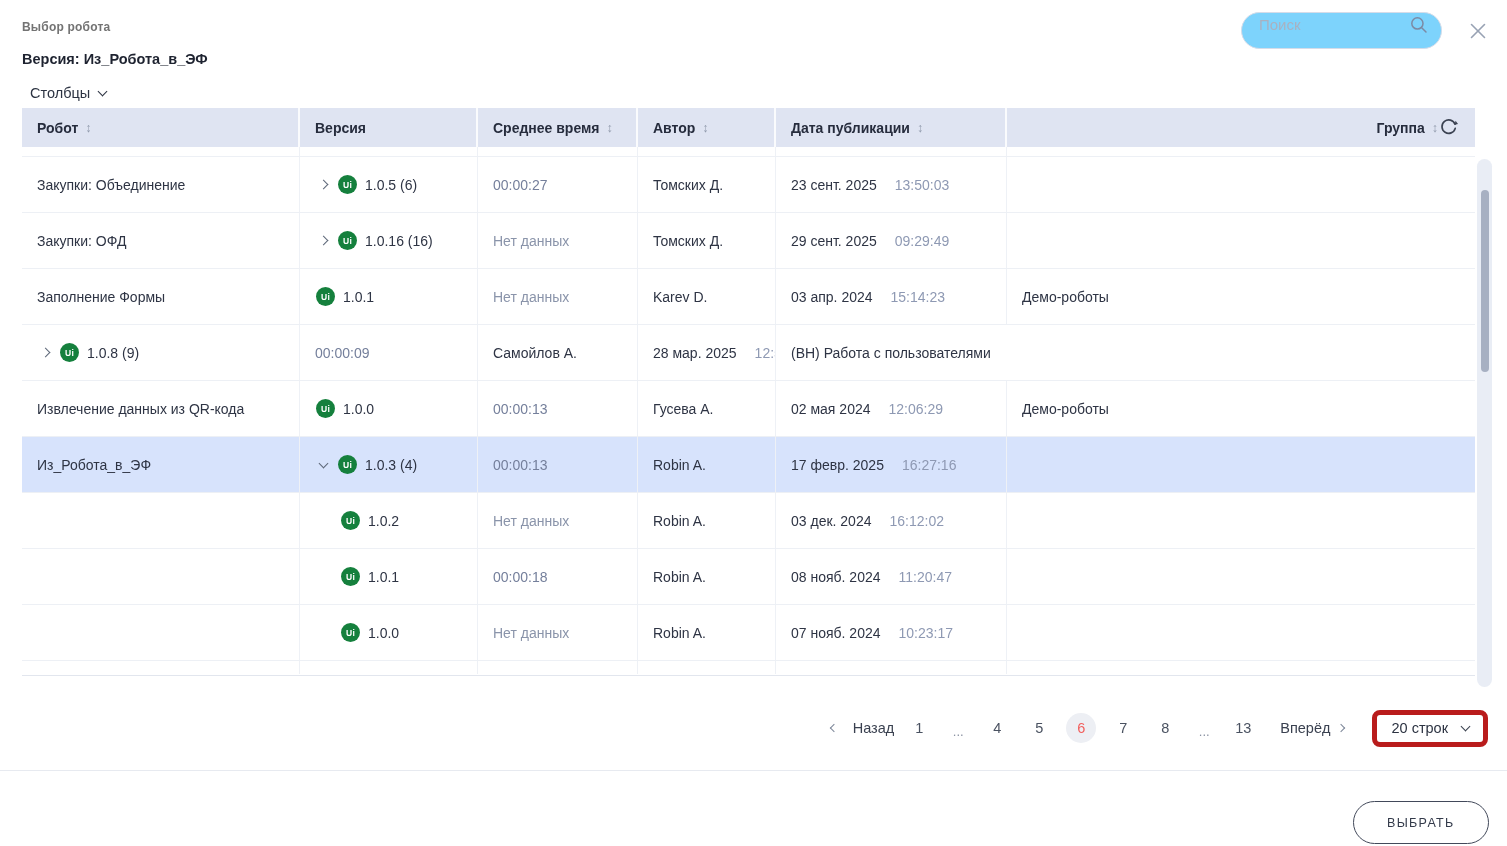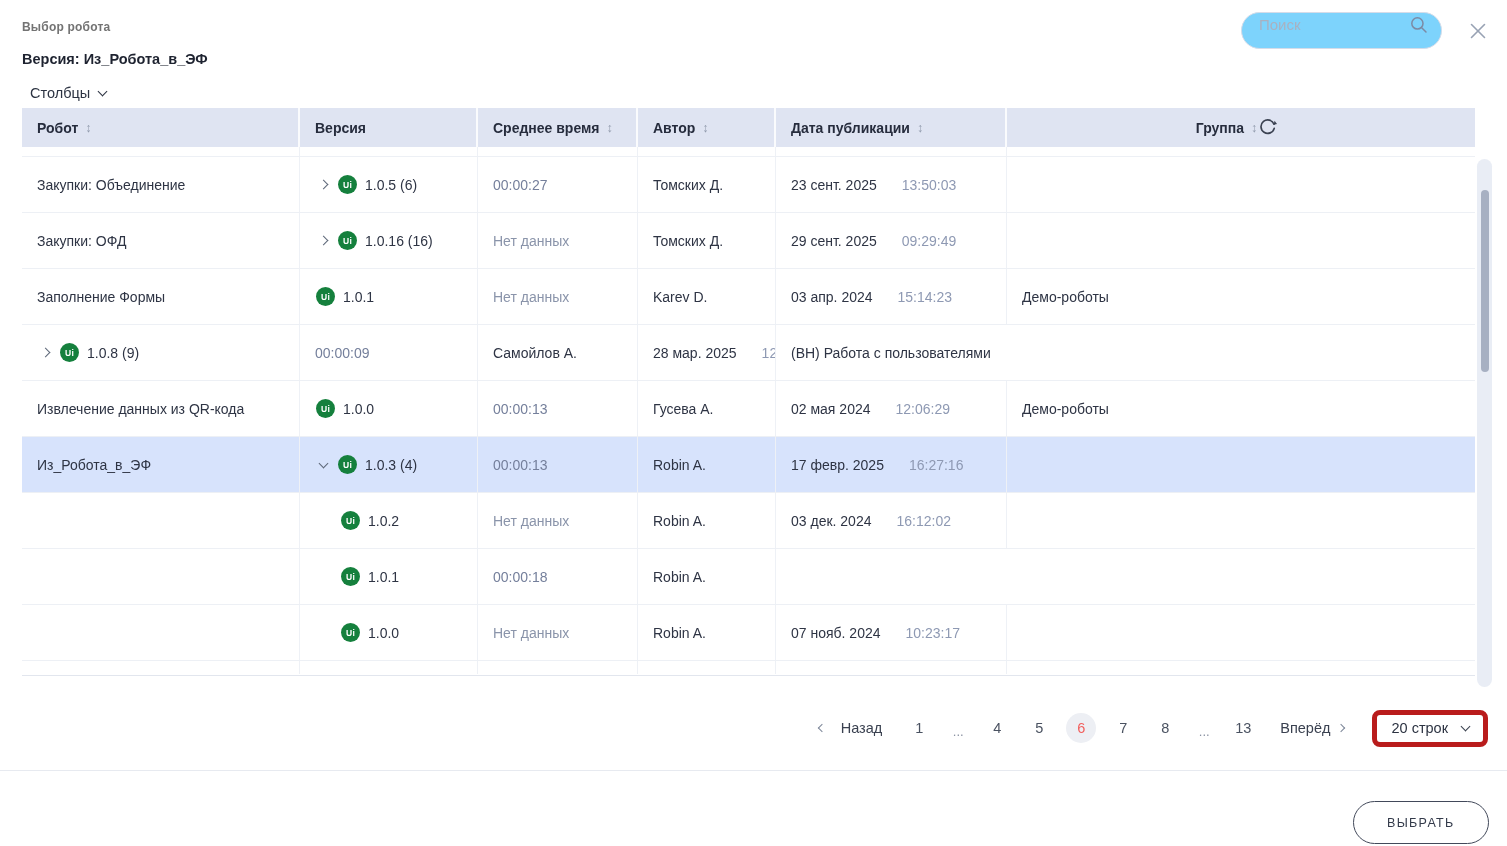--- a/index.html
+++ b/index.html
@@ -28,47 +28,47 @@
   .chev{display:inline-block;width:7px;height:7px;border-right:1.6px solid currentColor;border-bottom:1.6px solid currentColor;}
   .chev.right{transform:rotate(-45deg);}
   .chev.down{transform:rotate(45deg);margin-top:-3px;}
   .chev.left{transform:rotate(135deg);}
 
   
   .table{position:absolute;left:22px;top:108px;width:1453px;height:568px;overflow:hidden;border-bottom:1px solid #e2e6ee;}
   .grid-row{display:grid;grid-template-columns:278px 178px 160px 138px 231px 1fr;align-items:center;}
   .thead{height:39px;background:var(--header-bg);}
   .th{display:flex;align-items:center;height:100%;padding-left:15px;font-size:14px;font-weight:700;color:#262c3d;border-right:2px solid rgba(255,255,255,.85);}
-  .th:last-child{border-right:none;justify-content:center;padding-right:23px;}
+  .th:last-child{border-right:none;justify-content:flex-end;padding-right:16px;}
   .sort{margin-left:7px;color:#939cae;font-size:12.5px;font-weight:400;}
   .refresh-btn{border:none;background:none;cursor:pointer;display:flex;align-items:center;}
 
   .trow{height:56px;border-bottom:1px solid var(--row-border);background:#fff;}
   .trow.selected{background:var(--selected-row-bg);}
   .trow.partial-top{height:10px;border-bottom:1px solid var(--row-border);}
   .trow.partial-bottom{height:13px;border-bottom:none;}
   .cell{display:flex;align-items:center;height:100%;padding-left:15px;font-size:14px;color:var(--text-main);border-right:1px solid #eef1f6;overflow:hidden;white-space:nowrap;}
   .cell:last-child{border-right:none;}
   .c-version{padding-left:16px;gap:8px;}
   .subrow .c-version{padding-left:41px;}
   .chev-wrap{display:inline-flex;width:14px;justify-content:center;color:#5d6778;cursor:pointer;}
   .ui-badge{flex:0 0 auto;width:19px;height:19px;border-radius:50%;background:#15803d;color:#fff;font-size:8.5px;font-weight:700;display:flex;align-items:center;justify-content:center;letter-spacing:.2px;}
   .time-text.hastime{color:var(--text-muted);}
   .time-text.nodata{color:var(--text-nodata);}
-  .clock-text{color:#8e99b3;margin-left:25px;}
+  .clock-text{color:#8e99b3;margin-left:18px;}
 
   
   .scroll-track{position:absolute;left:1477px;top:159px;width:15px;height:528px;background:#e9edf5;border-radius:8px;}
   .scroll-thumb{position:absolute;left:1480.5px;top:190px;width:8px;height:182px;background:#a7b0c2;border-radius:4px;cursor:grab;}
 
   
   .pagination{position:absolute;top:710px;right:19px;display:flex;align-items:center;gap:10px;height:36px;}
   .pg-nav{display:flex;align-items:center;gap:8px;font-size:14.5px;color:#3a4150;background:none;border:none;cursor:pointer;}
   .pg-nav .chev{width:6px;height:6px;color:#7c8698;}
-  .pg-nav.prev{margin-right:12px;gap:16px;}
+  .pg-nav.prev{gap:16px;}
   .pg-nav.next{margin-left:12px;margin-right:18px;}
   .page-btn{min-width:30px;height:30px;display:inline-flex;align-items:center;justify-content:center;font-size:14.5px;color:#4a5261;border-radius:50%;cursor:pointer;}
   .page-btn.current{background:#edeff4;color:var(--accent-red);}
   .page-ellipsis{min-width:24px;text-align:center;color:#8b93a3;font-size:13px;padding-top:6px;}
   .rows-select{display:flex;align-items:center;gap:14px;border:5px solid #b91c1c;border-radius:8px;padding:0 14px;height:37px;font-size:14.5px;color:#2c3342;background:#fff;cursor:pointer;}
   .rows-select .chev{color:#39404e;}
 
   
   .footer-divider{position:absolute;left:0;top:770px;width:1507px;height:1px;background:#e7eaf0;}
   .footer-buttons{position:absolute;top:801px;right:18px;display:flex;gap:23px;flex-direction:column;}
@@ -328,20 +328,24 @@
 
       <span class="ui-badge">Ui</span>
       <span class="version-text">1.0.1</span>
     </div>
     <div class="cell c-time">
             <span class="time-text hastime">00:00:18</span>
           </div>
     <div class="cell c-author">
             <span class="author-text">Robin A.</span>
           </div>
+    <div class="cell c-date">
+      <span class="date-text">08 нояб. 2024</span>
+      <span class="clock-text">11:20:47</span>
+    </div>
     <div class="cell c-group">
             <span class="group-text"></span>
           </div>
   </div>
         <div class="grid-row trow subrow">
     <div class="cell c-robot">
             <span class="robot-name"></span>
           </div>
     <div class="cell c-version">
 

